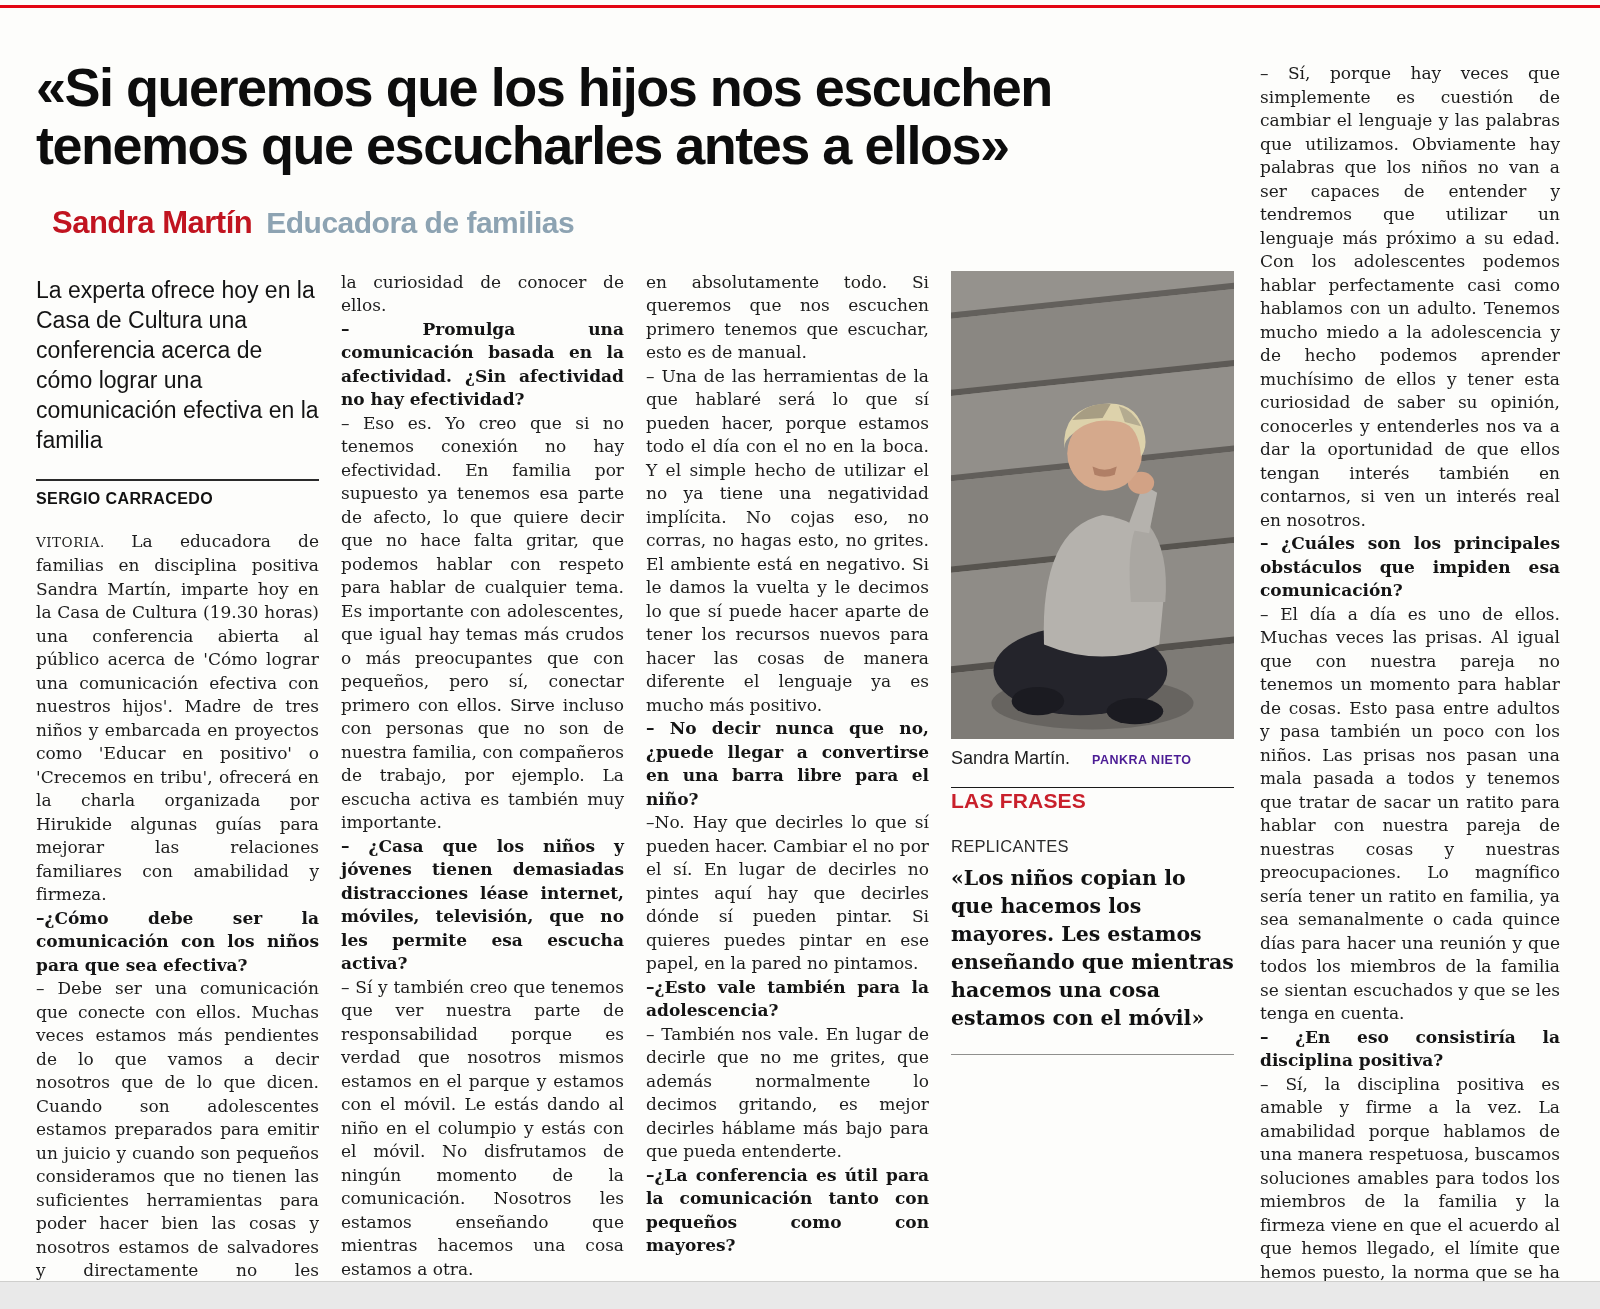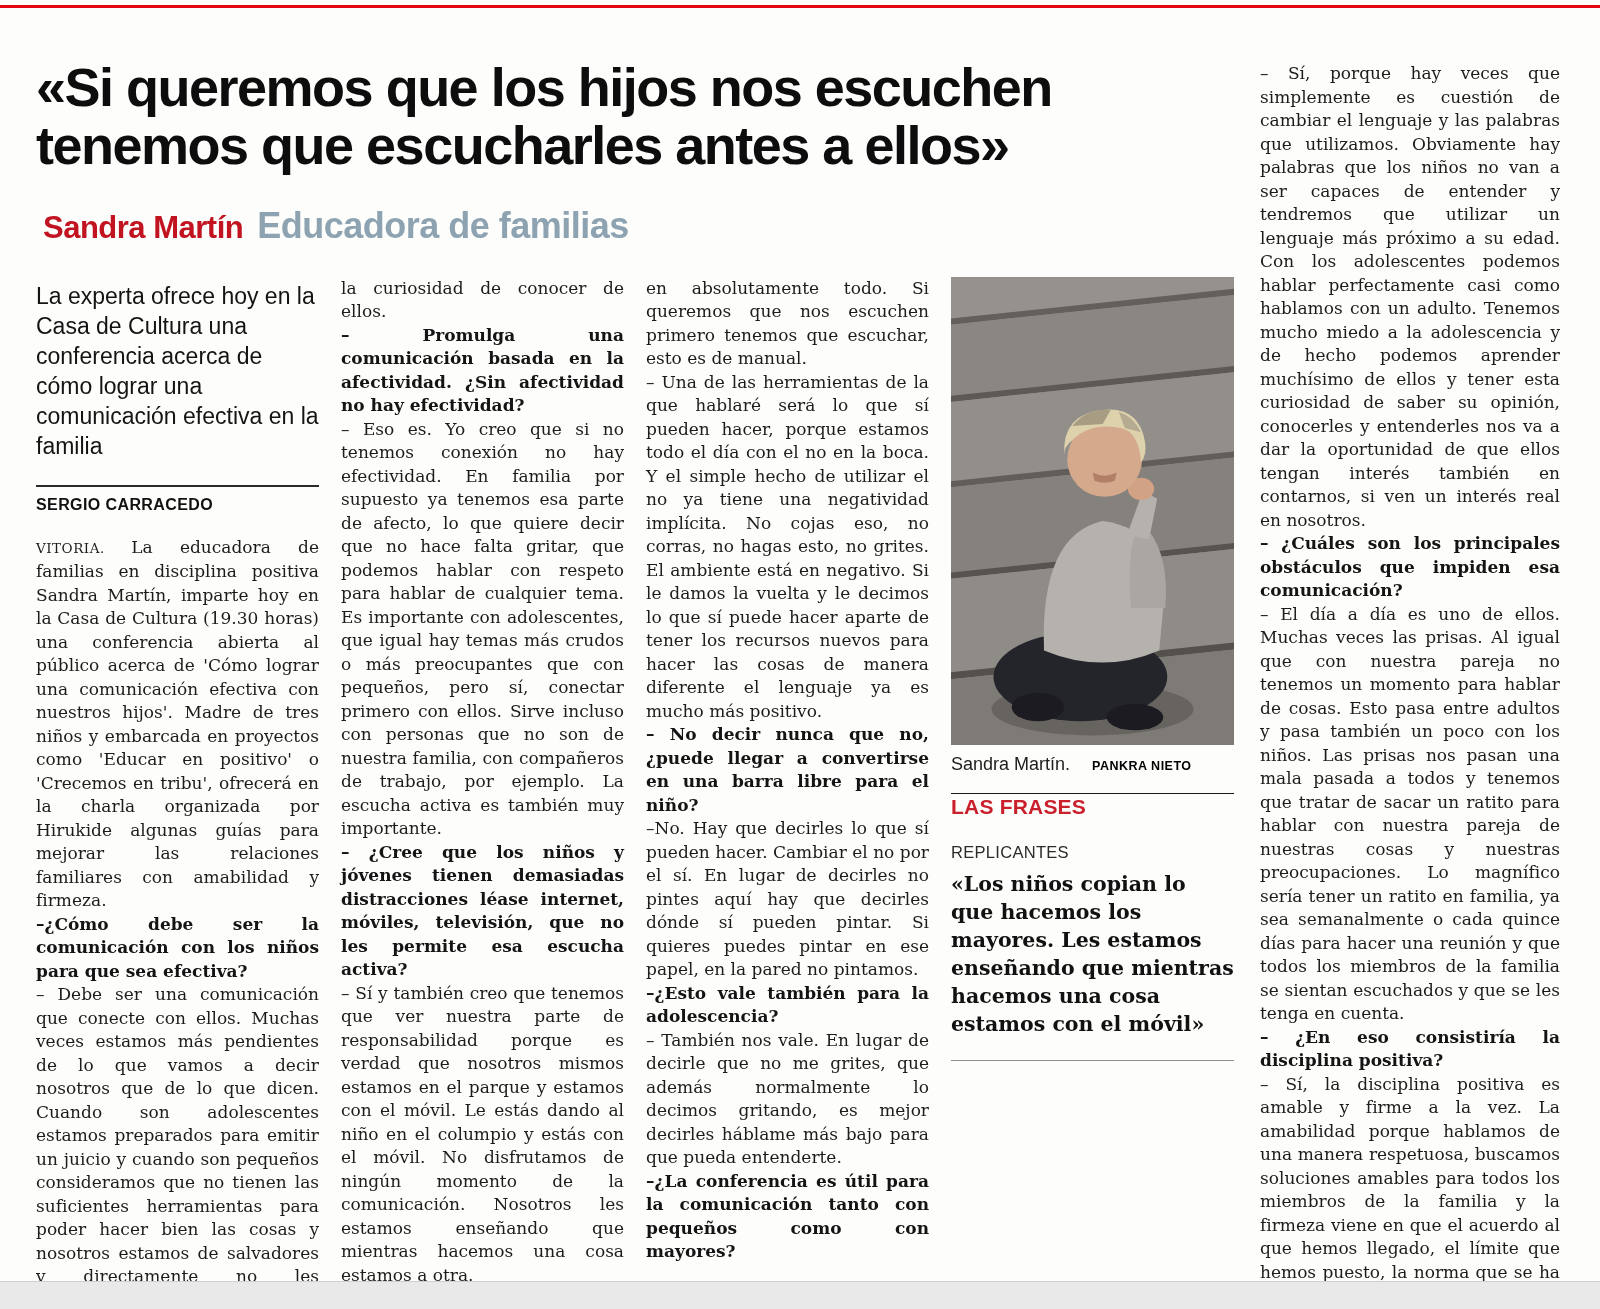--- a/index.html
+++ b/index.html
@@ -13,23 +13,23 @@
   .layout { display:flex; padding:14px 40px 0 36px; }
   .main-area { width:1198px; flex:0 0 auto; }
   .right-col { width:300px; margin-left:26px; padding-top:48px; }
 
   .headline {
     font-family:"Liberation Sans", sans-serif;
     font-weight:900; font-size:54px; line-height:1.08;
     letter-spacing:-1.5px; color:#0d0d0d;
     white-space:pre-line; margin:44px 0 30px 0;
   }
-  .byline-row { display:flex; align-items:baseline; gap:14px; margin:0 0 30px 7px; }
+  .byline-row { display:flex; align-items:baseline; gap:14px; margin:0 0 30px 16px; }
   .byline-name { font-size:31px; font-weight:700; color:#c11420; letter-spacing:-0.5px; }
-  .byline-role { font-size:36px; font-weight:700; color:#8da3b2; letter-spacing:-0.5px; }
+  .byline-role { font-size:30px; font-weight:700; color:#8da3b2; letter-spacing:-0.5px; }
 
   .cols { display:grid; grid-template-columns:repeat(4, 1fr); column-gap:22px; }
 
   .standfirst {
     font-size:23px; line-height:30px; color:#141414; margin:4px 0 24px 0;
     font-family:"Liberation Sans", sans-serif;
   }
   .author-block { border-top:2px solid #2a2a2a; padding-top:9px; margin-bottom:22px; }
   .author { font-weight:700; font-size:16px; letter-spacing:0.4px; color:#111; }
 
@@ -39,21 +39,21 @@
     hyphens:auto; -webkit-hyphens:auto; color:#1c1c1c;
   }
   .body p.b-q { font-weight:700; color:#141414; }
   .smallcaps { font-size:13.5px; letter-spacing:0.5px; }
 
   .photo-col { position:relative; }
   .photo { width:100%; height:468px; overflow:hidden; background:#8e8b86; }
   .photo svg { display:block; width:100%; height:100%; }
   .caption { display:flex; align-items:baseline; gap:22px; margin:9px 0 18px 0; }
   .caption-name { font-size:18px; color:#1d1d1d; }
-  .caption-credit { font-size:12.5px; font-weight:700; letter-spacing:0.5px; color:#000000; }
+  .caption-credit { font-size:12.5px; font-weight:700; letter-spacing:0.5px; color:#4c1d95; }
 
   .frases { border-top:1.5px solid #1a1a1a; padding-top:1px; }
   .frases-title { color:#c9202b; font-weight:700; font-size:21px; letter-spacing:0.2px; margin-bottom:24px; }
   .frase-label { font-size:16.5px; color:#2b2b2b; letter-spacing:0.3px; margin-bottom:8px; }
   .frase-quote {
     font-family:"DejaVu Serif", "Liberation Serif", serif;
     font-weight:700; font-size:20.5px; line-height:28px; color:#111;
     margin-bottom:22px;
   }
   .frases-bottom { border-bottom:1px solid #8f8f8d; height:1px; margin-top:2px; }
@@ -87,21 +87,21 @@
               <p class="b-q">–¿Cómo debe ser la comunicación con los niños para que sea efectiva?</p>
               <p class="b-p">– Debe ser una comunicación que conecte con ellos. Muchas veces estamos más pendientes de lo que vamos a decir nosotros que de lo que dicen. Cuando son adolescentes estamos preparados para emitir un juicio y cuando son pequeños consideramos que no tienen las suficientes herramientas para poder hacer bien las cosas y nosotros estamos de salvadores y directamente no les escuchamos. No estamos conectados con lo que nos van a decir y con</p>
             </div>
         </div>
 
         <div class="col">
           <div class="body">
               <p class="b-p">la curiosidad de conocer de ellos.</p>
               <p class="b-q">– Promulga una comunicación basada en la afectividad. ¿Sin afectividad no hay efectividad?</p>
               <p class="b-p">– Eso es. Yo creo que si no tenemos conexión no hay efectividad. En familia por supuesto ya tenemos esa parte de afecto, lo que quiere decir que no hace falta gritar, que podemos hablar con respeto para hablar de cualquier tema. Es importante con adolescentes, que igual hay temas más crudos o más preocupantes que con pequeños, pero sí, conectar primero con ellos. Sirve incluso con personas que no son de nuestra familia, con compañeros de trabajo, por ejemplo. La escucha activa es también muy importante.</p>
-              <p class="b-q">– ¿Cree que los niños y jóvenes tienen demasiadas distracciones léase internet, móviles, televisión, que no les permite esa escucha activa?</p>
+              <p class="b-q">– ¿Casa que los niños y jóvenes tienen demasiadas distracciones léase internet, móviles, televisión, que no les permite esa escucha activa?</p>
               <p class="b-p">– Sí y también creo que tenemos que ver nuestra parte de responsabilidad porque es verdad que nosotros mismos estamos en el parque y estamos con el móvil. Le estás dando al niño en el columpio y estás con el móvil. No disfrutamos de ningún momento de la comunicación. Nosotros les estamos enseñando que mientras hacemos una cosa estamos a otra.</p>
               <p class="b-q">–¿Replican lo que hacen sus padres, no?</p>
             </div>
         </div>
 
         <div class="col">
           <div class="body">
               <p class="b-p">en absolutamente todo. Si queremos que nos escuchen primero tenemos que escuchar, esto es de manual.</p>
               <p class="b-p">– Una de las herramientas de la que hablaré será lo que sí pueden hacer, porque estamos todo el día con el no en la boca. Y el simple hecho de utilizar el no ya tiene una negatividad implícita. No cojas eso, no corras, no hagas esto, no grites. El ambiente está en negativo. Si le damos la vuelta y le decimos lo que sí puede hacer aparte de tener los recursos nuevos para hacer las cosas de manera diferente el lenguaje ya es mucho más positivo.</p>
               <p class="b-q">– No decir nunca que no, ¿puede llegar a convertirse en una barra libre para el niño?</p>

